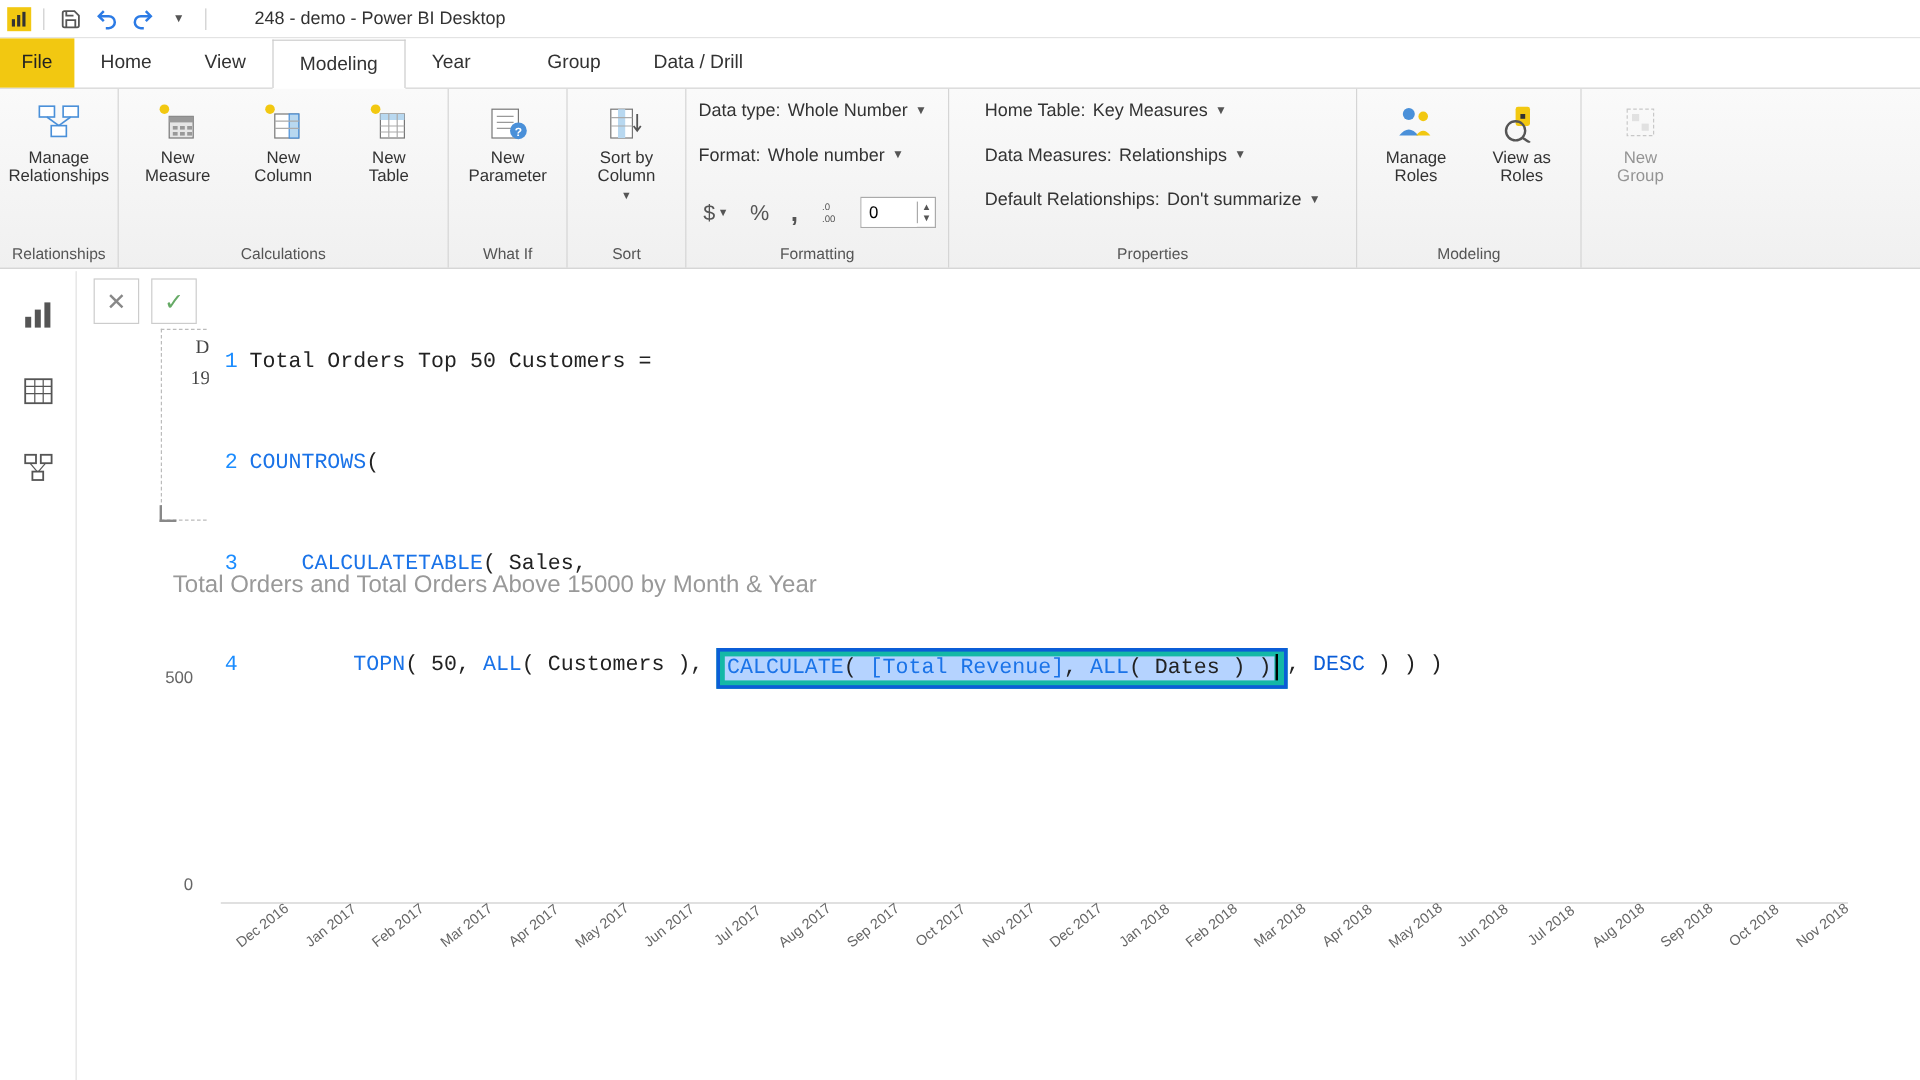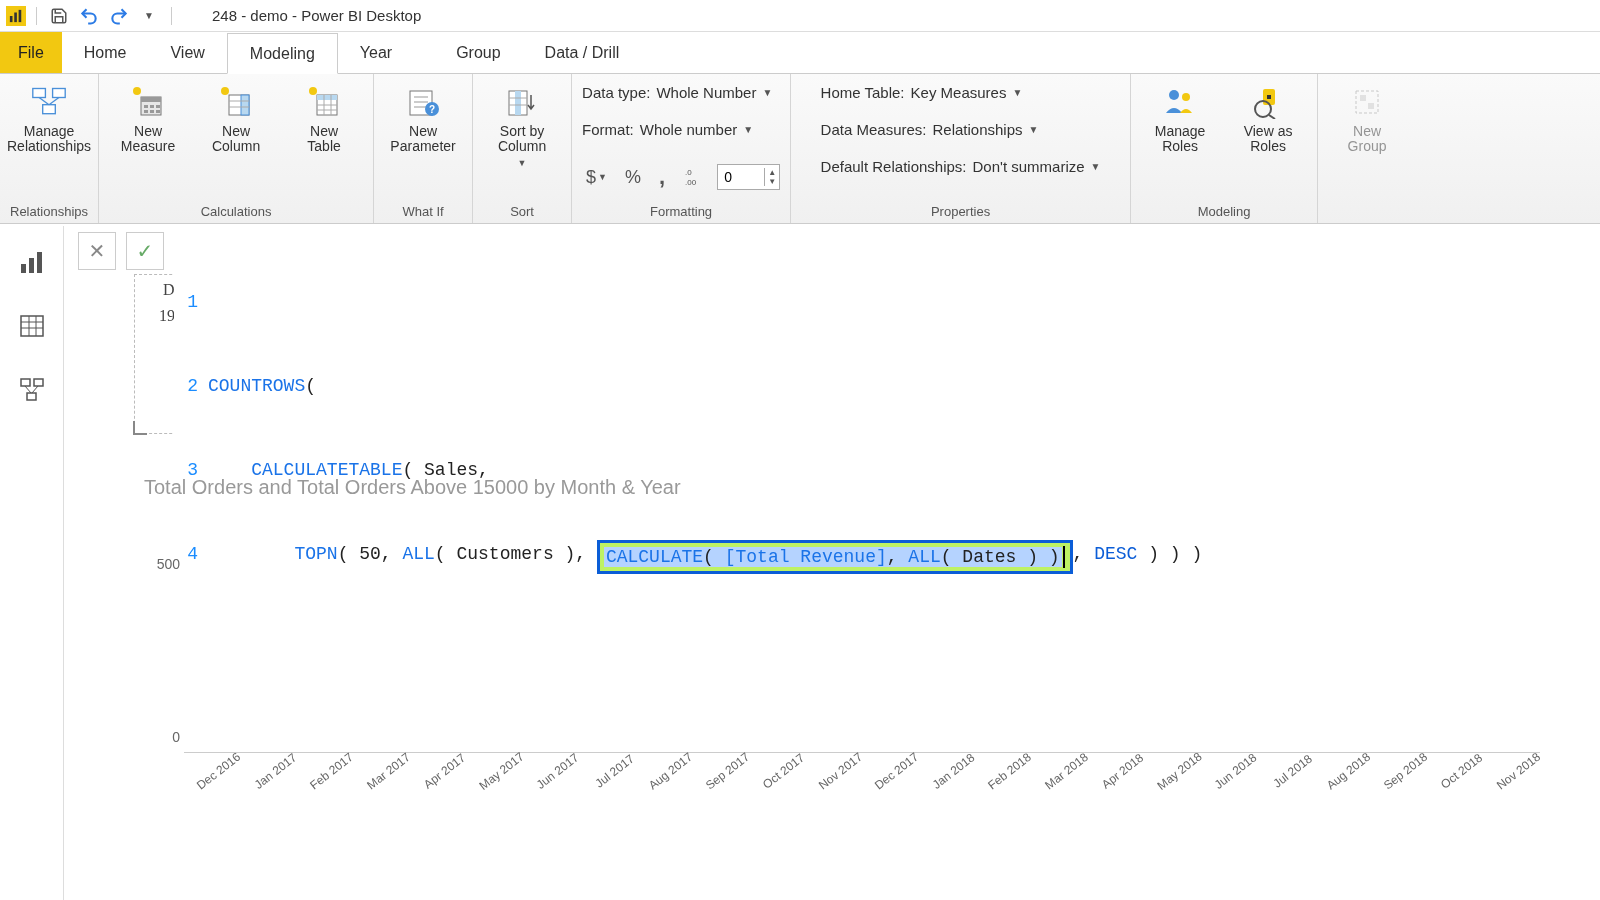--- a/index.html
+++ b/index.html
@@ -48,21 +48,21 @@
 
 
 .formula { position: absolute; left: 14px; top: 6px; display: flex; align-items: flex-start; gap: 10px; }
 .formula .fbtn { width: 38px; height: 38px; border: 1px solid #ccc; display: flex; align-items: center; justify-content: center; color: #888; cursor: pointer; font-size: 20px; background:#fff; }
 .formula .editor { font-family: Consolas, "Courier New", monospace; font-size: 18px; line-height: 28px; color: #222; white-space: pre; }
 .editor .ln { display: flex; }
 .editor .lnum { color: #1a8cff; width: 24px; text-align: right; margin-right: 10px; user-select: none; }
 .fn { color: #1a73e8; }
 .col { color: #1a73e8; }
 .plain { color: #222; }
-.hlbox { border: 3px solid #0b5dd7; padding: 0 4px; background: #bef264; }
+.hlbox { border: 3px solid #0b5dd7; padding: 0 4px; background: #14b8a6; }
 .hlsel { background: #b5d3ff; padding: 0 2px; }
 .desc { color: #0b5dd7; }
 .cursor { display: inline-block; width: 2px; height: 22px; background: #000; vertical-align: middle; margin: 0 1px; }
 
 
 .slicer { position: absolute; left: 70px; top: 48px; width: 360px; height: 160px; border: 1px dashed #bbb; font-family: "Segoe UI"; }
 .slicer .hdrlabel { position:absolute; left:28px; top:6px; font-size:16px; color:#444; }
 .slicer .valbox { position:absolute; left:24px; top:32px; font-size:16px; color:#444; }
 .slicer .track { position: absolute; left: 54px; right: 20px; top: 88px; height: 10px; background: #8c8c8c; }
 .slicer .handle { position: absolute; top: 80px; width: 15px; height: 26px; background: #7c7c7c; cursor: pointer; }
@@ -71,21 +71,21 @@
 .slicer .corner.br { right:-2px; bottom:-2px; border-top:none; border-left:none; }
 .slicer .midb { position:absolute; bottom:-3px; left:50%; width:20px; height:6px; background:#888; transform:translateX(-50%);}
 
 
 .chart { position: absolute; left: 80px; top: 250px; right: 60px; height: 540px; }
 .chart-title { font-size: 20px; color: #999; margin-bottom: 18px; }
 .legend { display: flex; gap: 18px; align-items: center; font-size: 17px; color: #444; margin-bottom: 20px; }
 .legend .dot { width: 14px; height: 14px; border-radius: 50%; }
 .plot { position: relative; height: 260px; margin-left: 40px; }
 .yaxis { position: absolute; left: -44px; top: 0; bottom: 0; width: 40px; }
-.ytick { position: absolute; right: 0; font-size: 14px; color: #666; transform: translateY(-50%); }
+.ytick { position: absolute; right: 19px; font-size: 14px; color: #666; transform: translateY(-50%); }
 .bars { position: absolute; left: 0; right: 0; bottom: 24px; top: 0; display: flex; align-items: flex-end; gap: 2px; border-bottom: 1px solid #ccc; }
 .bg { flex: 1; display: flex; align-items: flex-end; gap: 2px; justify-content: center; }
 .bar { width: 18px; }
 .s1 { background: #2eb8a0; }
 .s2 { background: #3b3f45; }
 .xlabels { position: absolute; left: 0; right: 0; bottom: -6px; display: flex; }
 .xlab { flex: 1; text-align: center; font-size: 12px; color: #666; transform: rotate(-38deg); transform-origin: top left; white-space: nowrap; position: relative; top: 14px; left: 8px; }
 </style>
 </head>
 <body>
@@ -392,21 +392,21 @@
     <div class="handle" style="left:264px"></div>
     <div class="corner bl"></div>
       <div class="corner br"></div>
       <div class="midb"></div>
   </div>
 
   <div class="formula">
     <div class="fbtn">✕</div>
     <div class="fbtn" style="color:#6a6">✓</div>
     <div class="editor" style="background:#fff">
-      <div class="ln"><span class="lnum">1</span></div>
+      <div class="ln"><span class="lnum">1</span><span class="plain">Total Orders Top 50 Customers =</span></div>
       <div class="ln"><span class="lnum">2</span><span class="fn">COUNTROWS</span><span class="plain">(</span></div>
       <div class="ln"><span class="lnum">3</span><span class="plain">&nbsp;&nbsp;&nbsp;&nbsp;</span><span class="fn">CALCULATETABLE</span><span class="plain">( Sales,</span></div>
       <div class="ln"><span class="lnum">4</span><span class="plain">&nbsp;&nbsp;&nbsp;&nbsp;&nbsp;&nbsp;&nbsp;&nbsp;</span><span class="fn">TOPN</span><span class="plain">( 50, </span><span class="fn">ALL</span><span class="plain">( Customers ), </span><span class="hlbox"><span class="hlsel"><span class="fn">CALCULATE</span><span class="plain">( </span><span class="col">[Total Revenue]</span><span class="plain">, </span><span class="fn">ALL</span><span class="plain">( Dates ) )</span></span><span class="cursor"></span></span><span class="plain">, </span><span class="desc">DESC</span><span class="plain"> ) ) )</span></div>
     </div>
   </div>
 
   <div class="chart">
     <div class="chart-title">Total Orders and Total Orders Above 15000 by Month &amp; Year</div>
     <div class="plot">
       <div class="yaxis">

